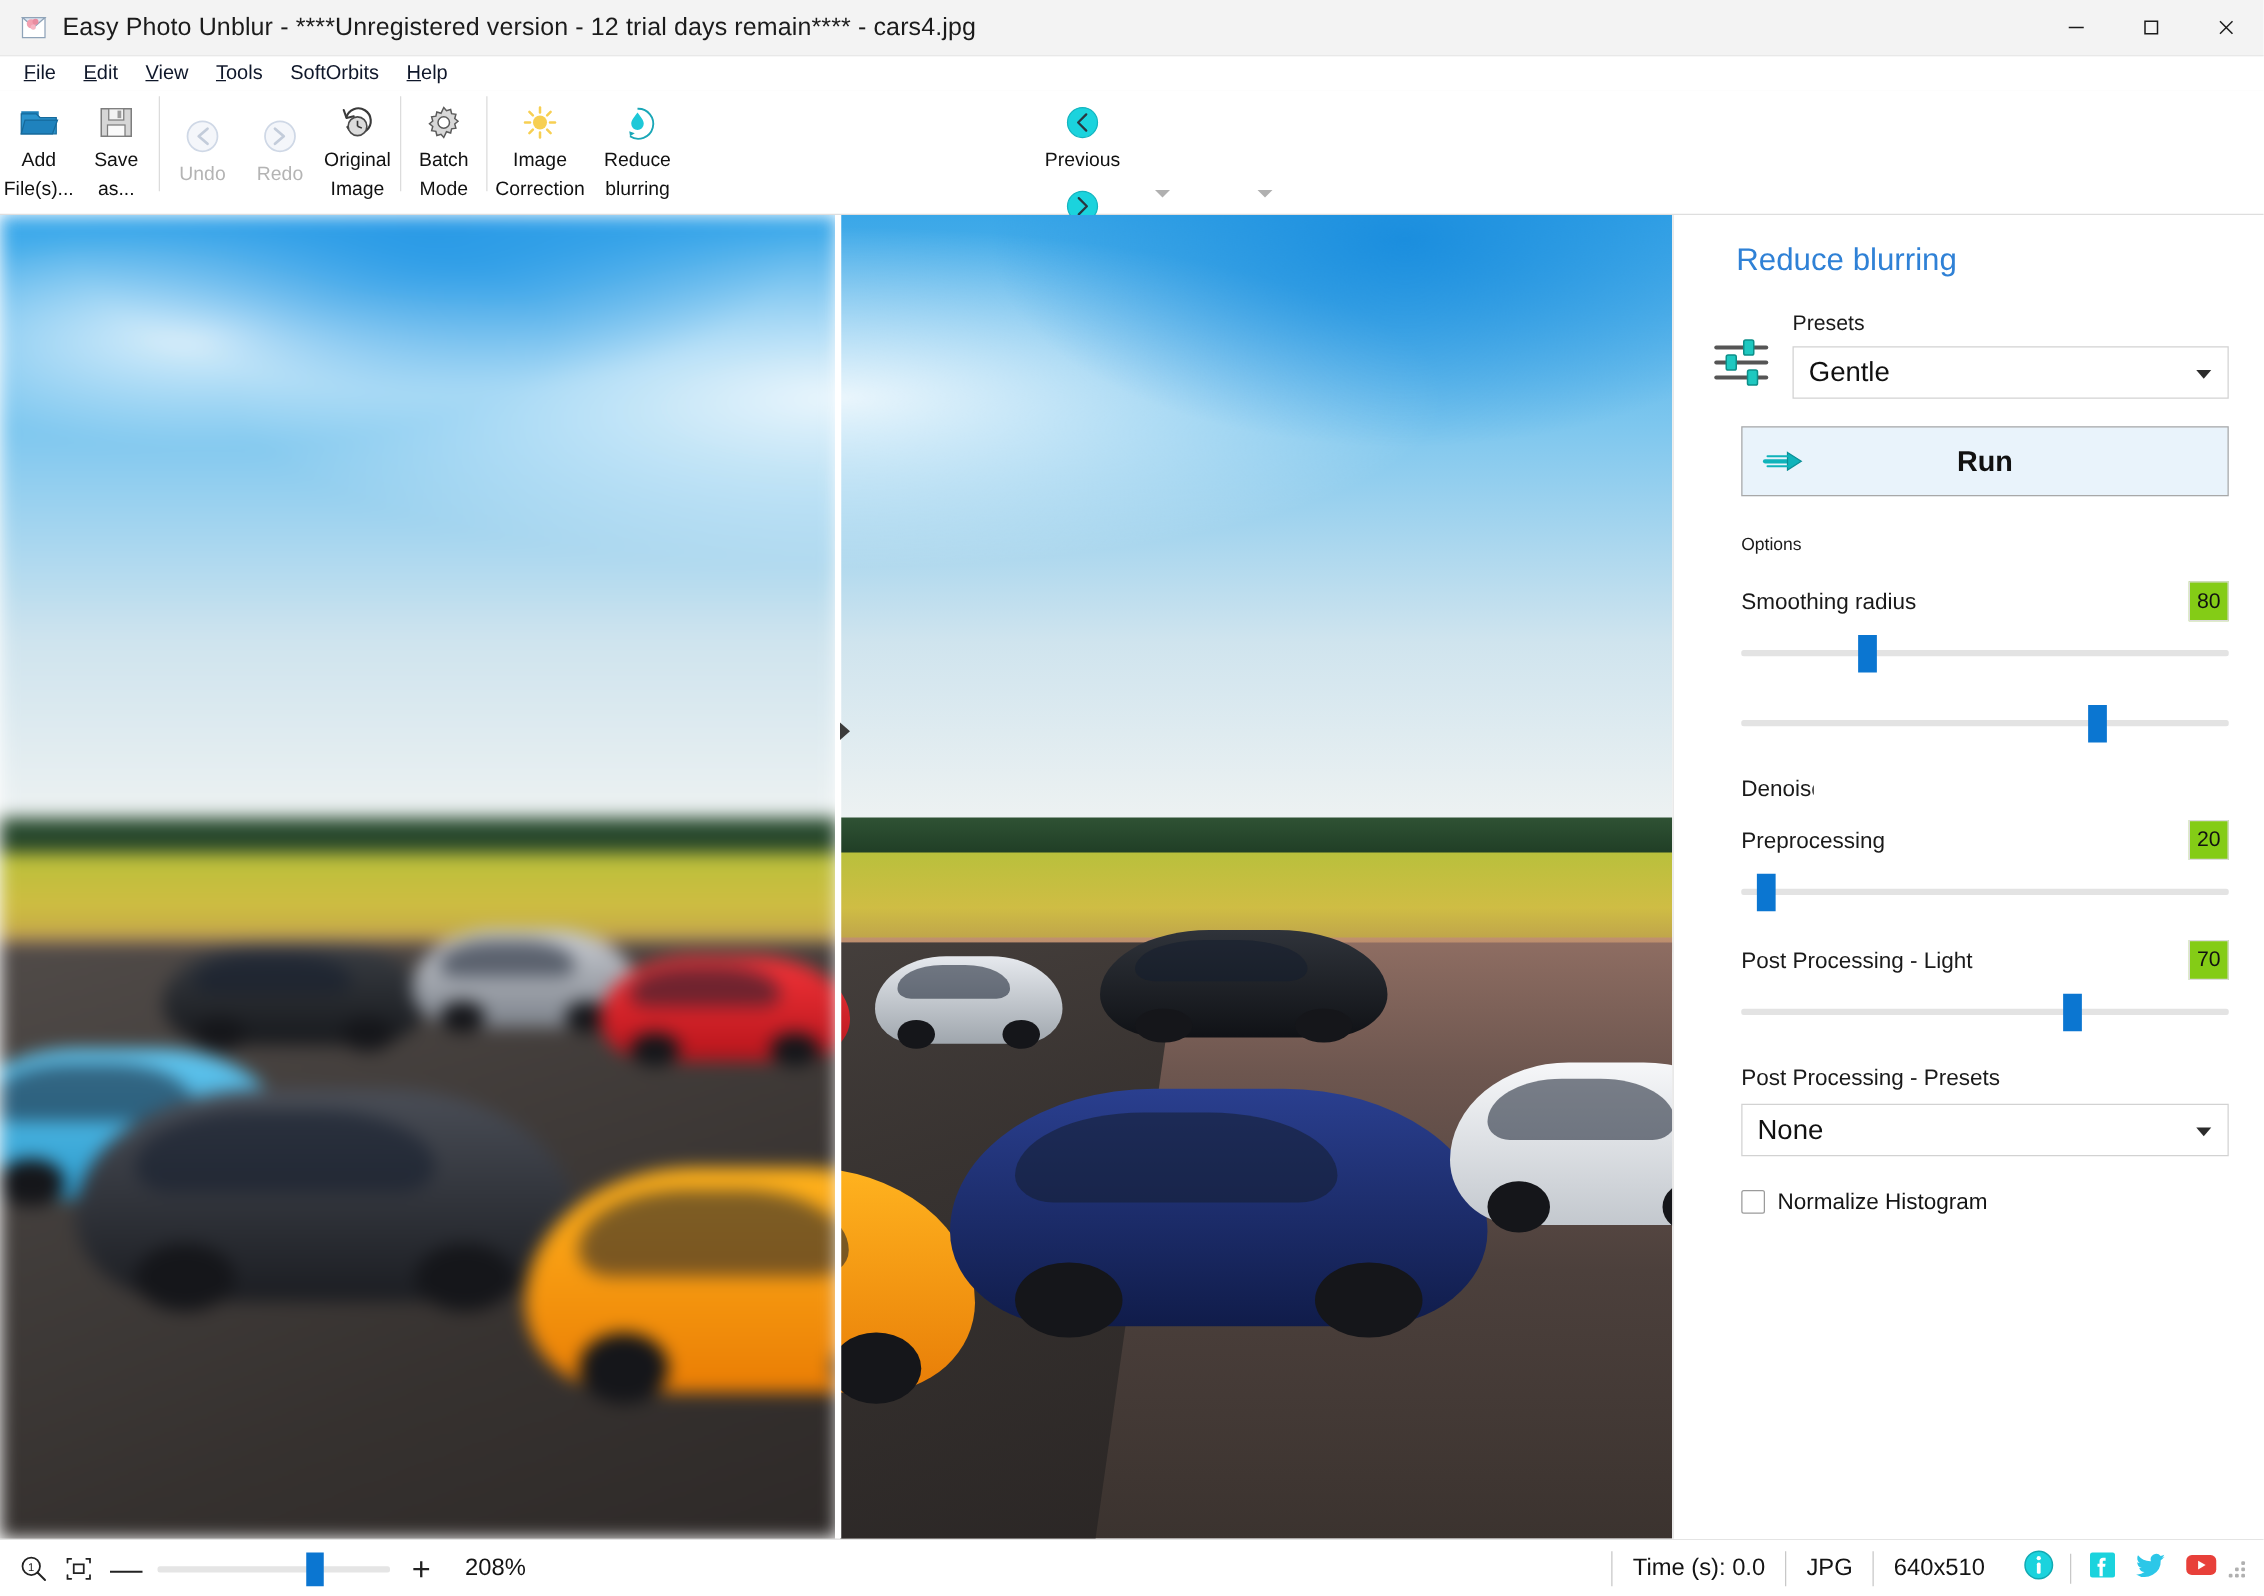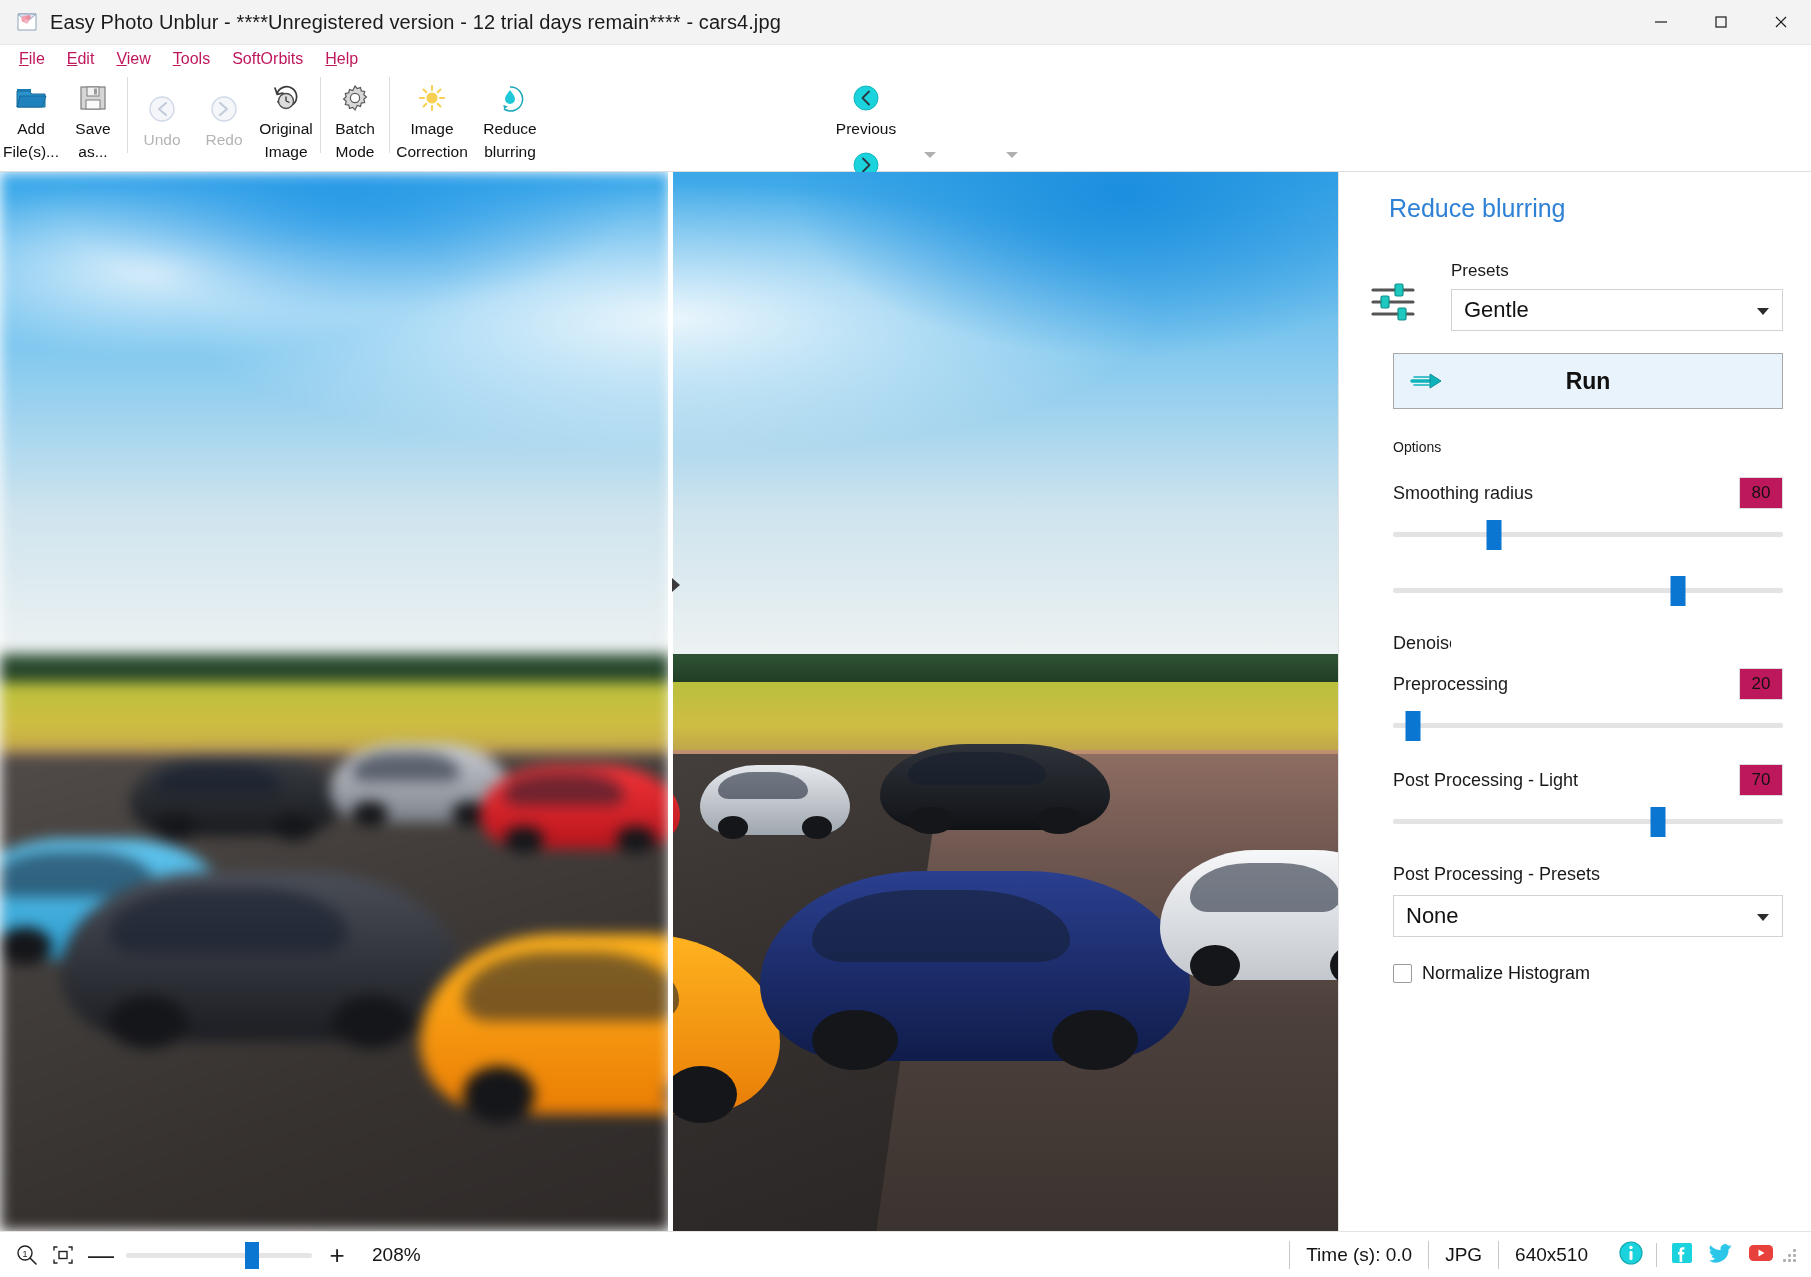--- a/index.html
+++ b/index.html
@@ -42,21 +42,21 @@
 
   
   .menubar {
     height: 28px; flex: 0 0 28px;
     display: flex; align-items: center;
     background: #ffffff;
     padding-left: 8px;
     border-bottom: 1px solid #fdfdfd;
   }
   .menu-item {
-    font-size: 16px; color: #be185d;
+    font-size: 16px; color: #0f172a;
     padding: 3px 11px; cursor: default; white-space: nowrap;
   }
   .menu-item u { text-decoration: underline; }
 
   
   .toolbar {
     height: 99px; flex: 0 0 99px;
     background: #ffffff;
     display: flex; align-items: flex-start;
     position: relative;
@@ -186,21 +186,21 @@
     border-left: 1px solid #e2e2e2;
     padding: 0 28px 0 28px;
     position: relative;
     min-width: 0;
   }
   .panel-title {
     color: #2f81d6; font-size: 25px; margin: 22px 0 0 22px;
     font-weight: 400;
   }
   .presets-row {
-    display: flex; align-items: flex-end; margin-top: 38px; gap: 32px;
+    display: flex; align-items: flex-end; margin-top: 26px; gap: 15px;
   }
   .presets-icon { width: 52px; height: 52px; flex: 0 0 52px; margin-bottom: 3px; }
   .presets-col { flex: 1 1 auto; }
   .field-label { font-size: 17px; color: #1a1a1a; margin-bottom: 8px; }
   .combo {
     height: 42px; border: 1px solid #d2d2d2; background: #fff;
     display: flex; align-items: center; padding: 0 12px;
     font-size: 22px; color: #111; position: relative;
   }
   .combo .caret {
@@ -219,21 +219,21 @@
   .run-arrow { margin-left: 16px; width: 34px; height: 20px; }
   .run-label {
     position: absolute; left: 0; right: 0; text-align: center;
     font-size: 23px; font-weight: bold; color: #111;
   }
   .options-h { font-size: 14px; color: #1a1a1a; margin: 30px 0 0 26px; }
   .opt { margin: 22px 0 0 26px; }
   .opt-head { display: flex; align-items: center; }
   .opt-name { font-size: 18px; color: #1a1a1a; flex: 1 1 auto; }
   .opt-val {
-    width: 44px; height: 32px; border: 1px solid #dcdcdc; background:#be185d;
+    width: 32px; height: 32px; border: 1px solid #dcdcdc; background:#84cc16;
     display: flex; align-items: center; justify-content: center;
     font-size: 17px; color: #111;
   }
   .slider { position: relative; height: 34px; margin-top: 8px; }
   .slider .rail {
     position: absolute; left: 0; right: 0; top: 15px; height: 5px;
     background: #e3e3e3; border-radius: 2px;
   }
   .slider .thumb {
     position: absolute; top: 3px; width: 15px; height: 30px;

